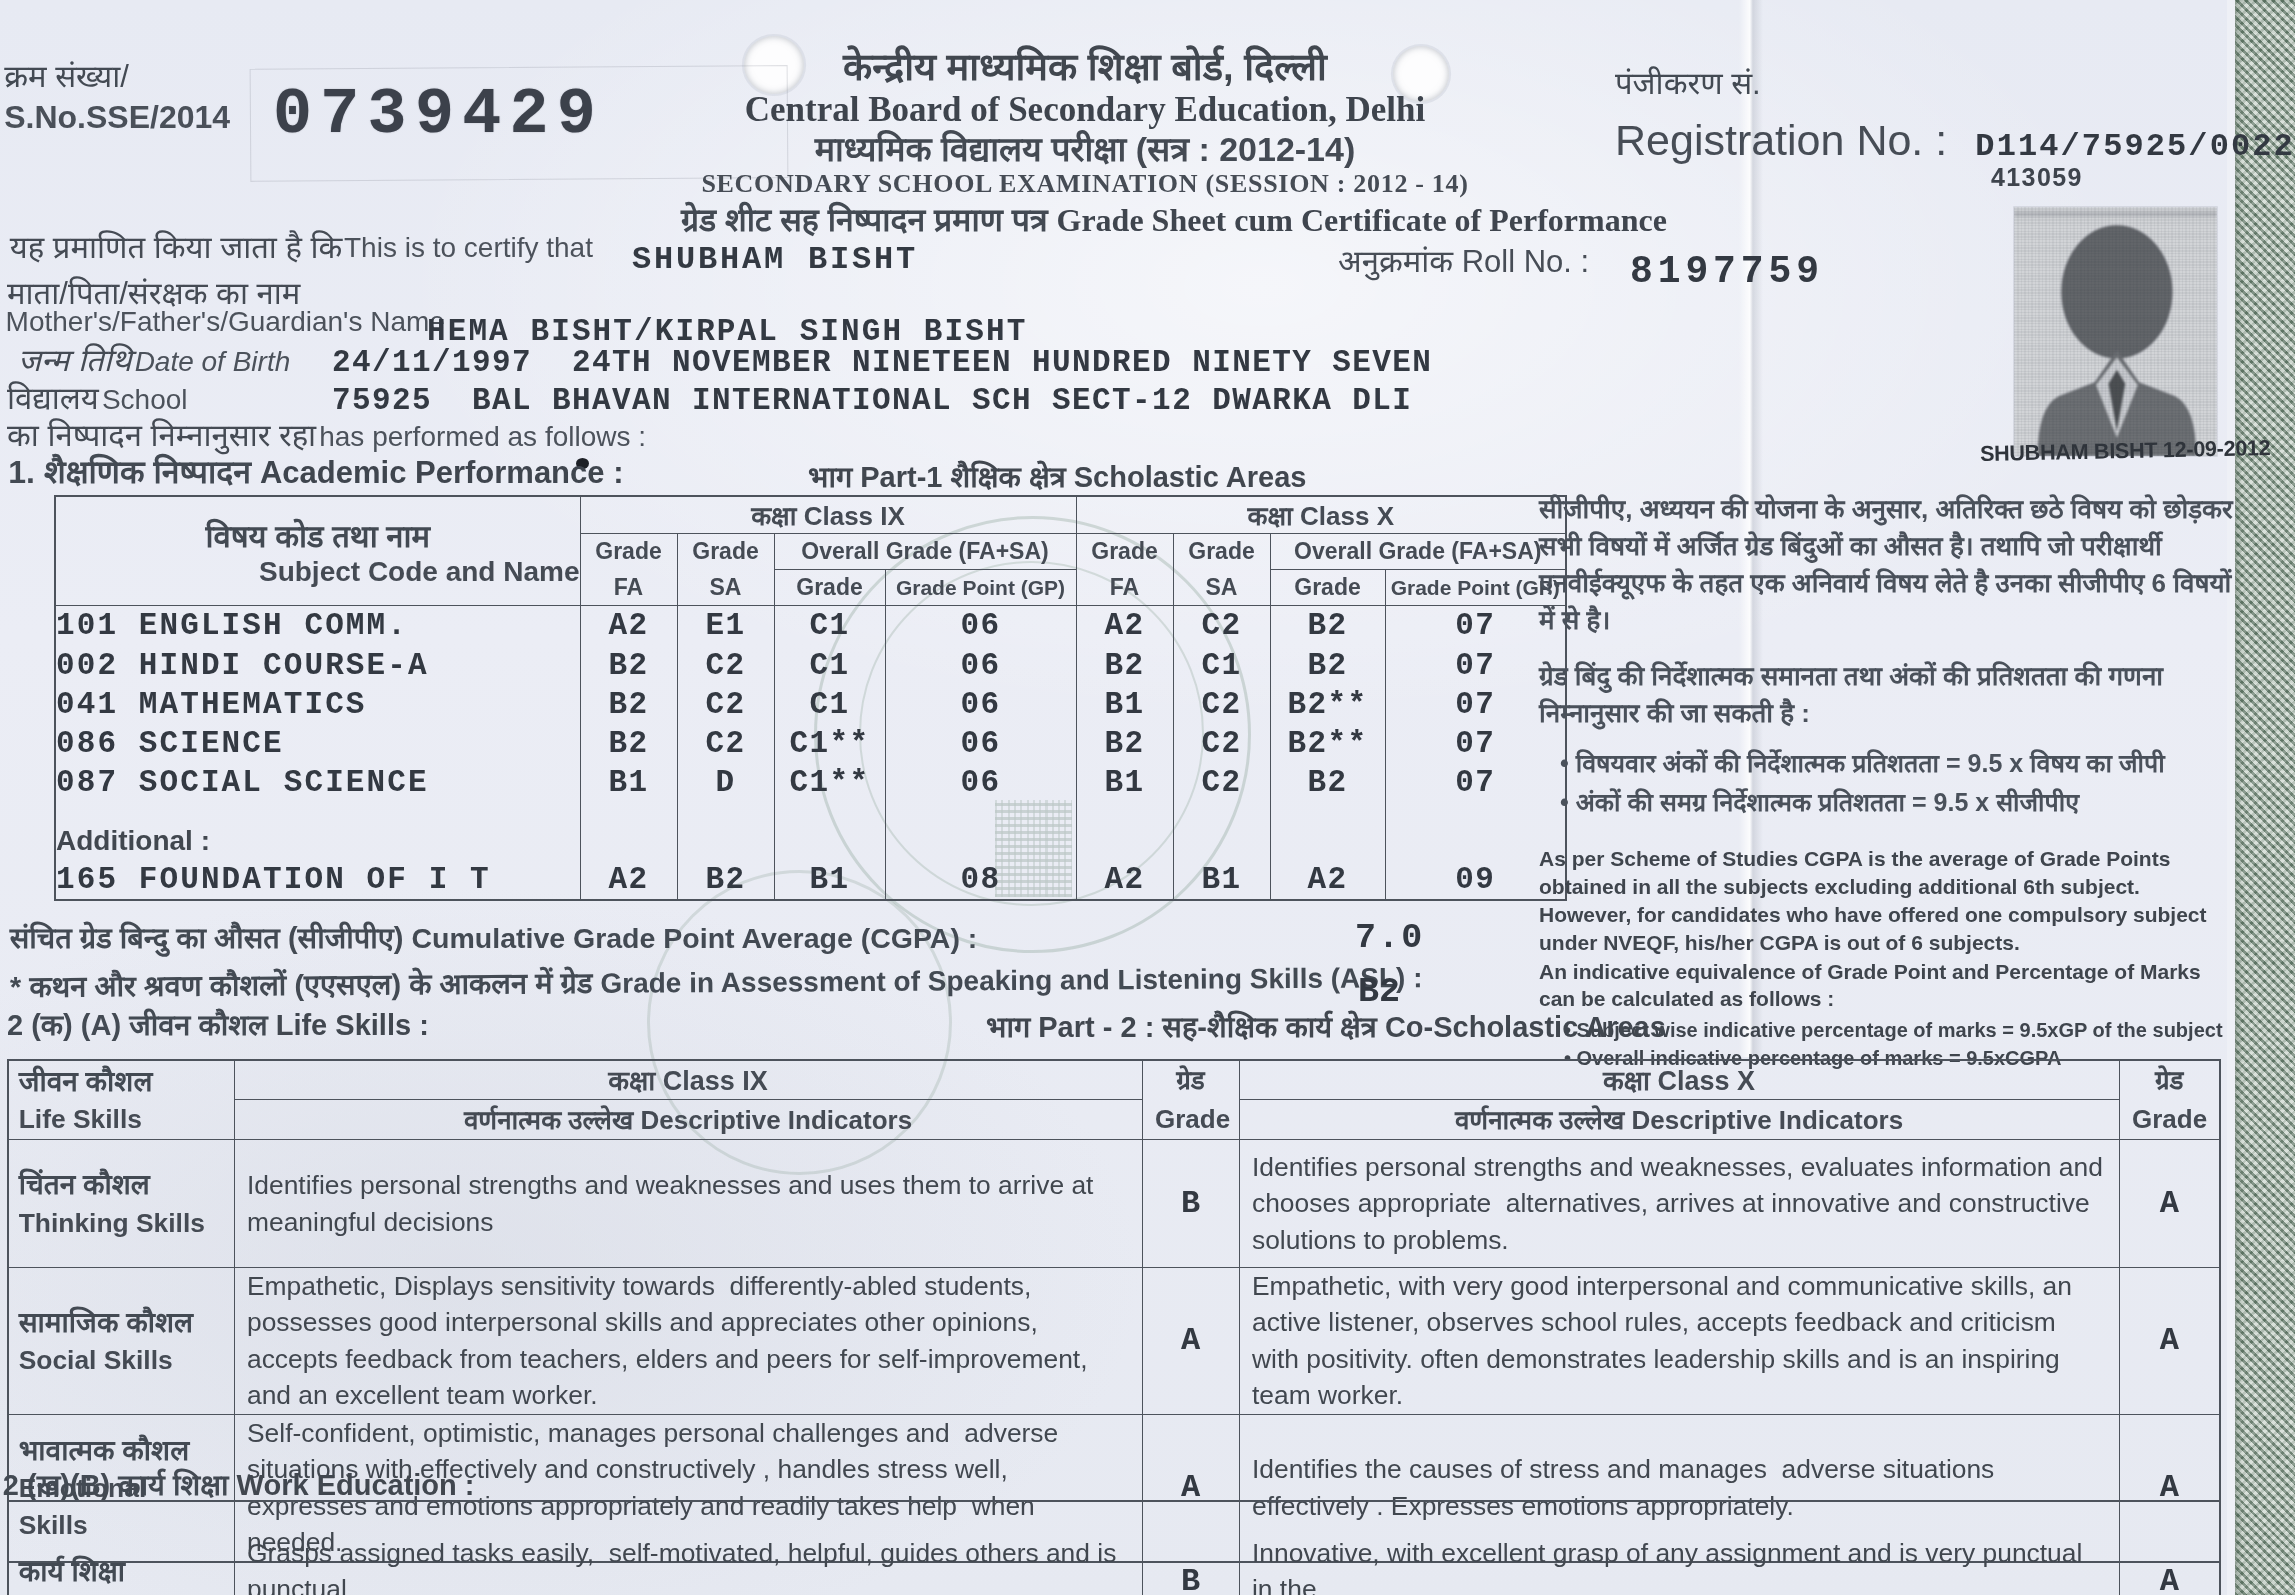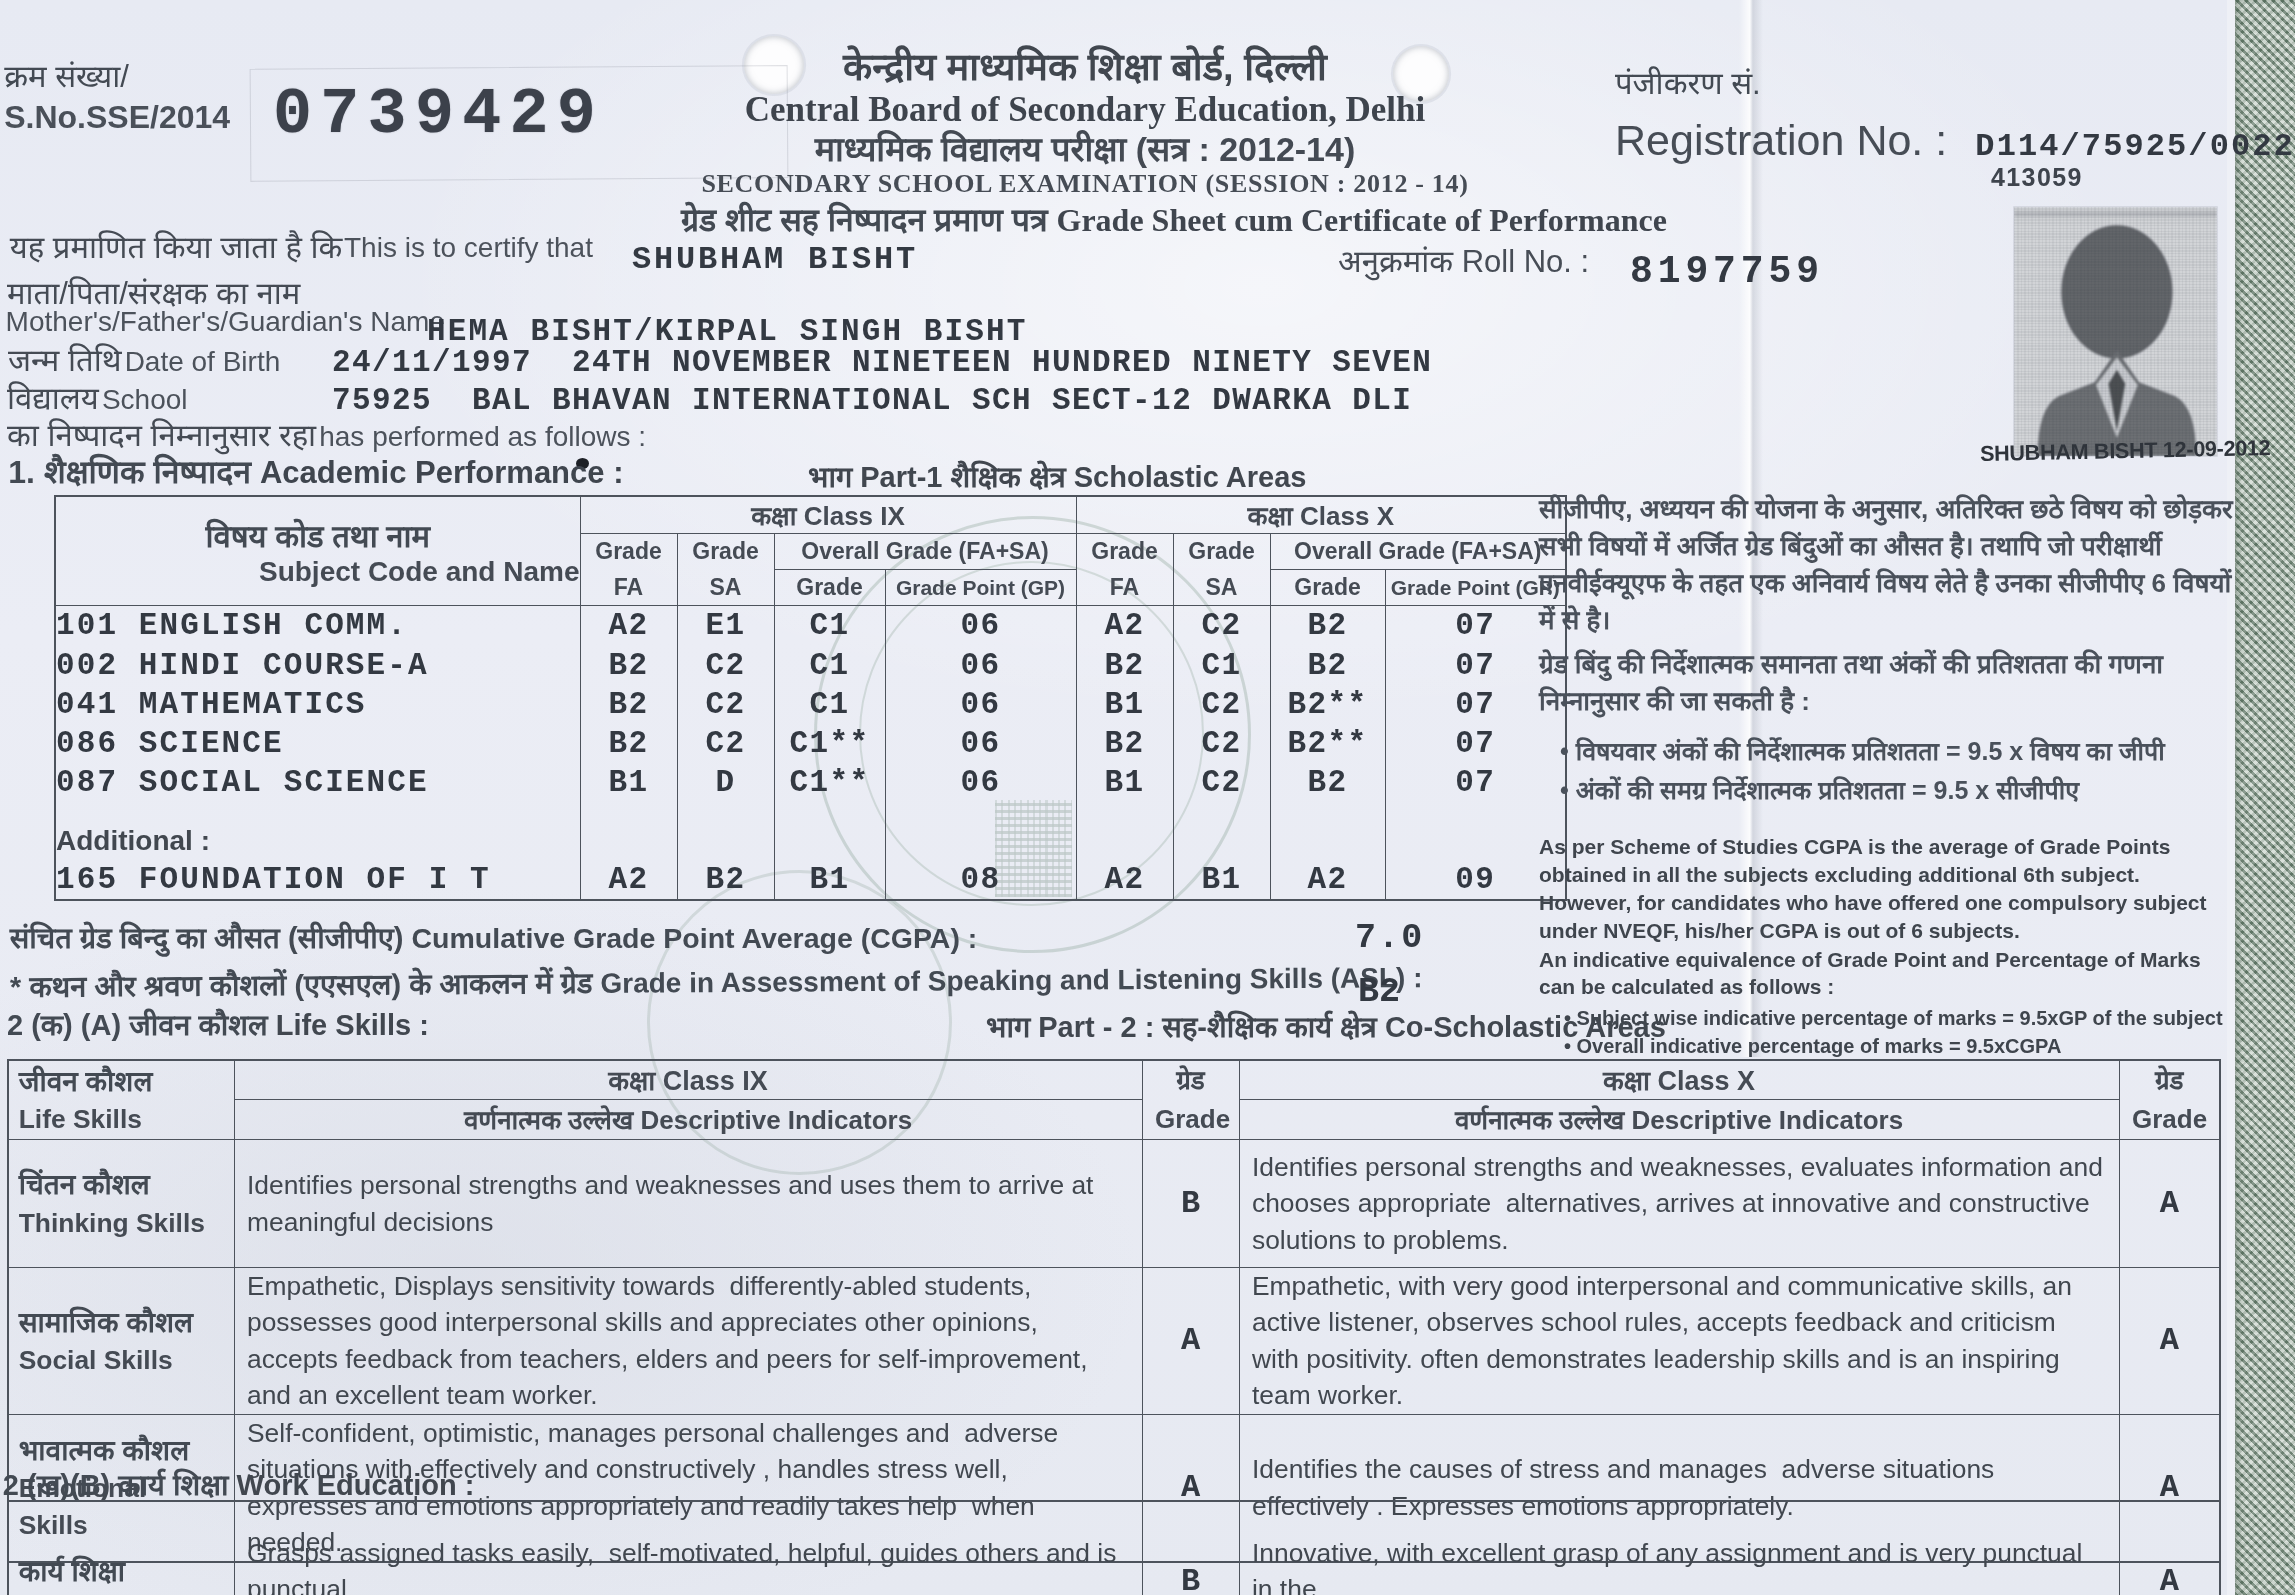--- a/index.html
+++ b/index.html
@@ -77,21 +77,21 @@
   .lab-hi{font-size:31px;color:#454b54;}
   .lab-en{font-size:28px;color:#4c525b;}
   .certify-hi{left:9.7px;top:225px;}
   .certify-en{left:344px;top:232px;}
   .student-name{left:632px;top:241px;font-size:32px;letter-spacing:2.8px;}
   .roll-label{left:1338px;top:239px;font-size:31px;color:#474d56;}
   .roll-value{left:1630px;top:250px;font-size:38px;letter-spacing:4.9px;}
   .parents-hi{left:7px;top:271px;}
   .parents-en{left:5.6px;top:306px;}
   .parents-value{left:427px;top:314px;font-size:31px;letter-spacing:2.1px;}
-  .dob-label{left:8px;top:338px;}
+  .dob-label{left:18px;top:338px;font-style:italic;}
   .dob-value{left:332px;top:345px;font-size:31px;letter-spacing:1.4px;}
   .school-label{left:7px;top:376px;}
   .school-value{left:332px;top:383px;font-size:31px;letter-spacing:1.4px;}
   .performed{left:7px;top:413px;}
 
   .acad-head{left:8.3px;top:449px;font-size:32px;font-weight:bold;color:#3f454e;}
   .acad-head .en{font-size:31px;}
   .part1{left:808px;top:456px;font-size:29px;font-weight:bold;color:#41474f;}
 
   
@@ -370,21 +370,21 @@
         <td class="bodyc gcell mono">B1</td>
         <td class="bodyc gcell mono">A2</td>
         <td class="bodyc gcell mono">09</td>
       </tr>
     </tbody>
       </table>
   </div>
 
   <div class="abs notes">
     <div class="hp hi">सीजीपीए, अध्ययन की योजना के अनुसार, अतिरिक्त छठे विषय को छोड़कर सभी विषयों में अर्जित ग्रेड बिंदुओं का औसत है। तथापि जो परीक्षार्थी एनवीईक्यूएफ के तहत एक अनिवार्य विषय लेते है उनका सीजीपीए 6 विषयों में से है।</div>
-    <div class="hp hi" style="margin-top:7px">ग्रेड बिंदु की निर्देशात्मक समानता तथा अंकों की प्रतिशतता की गणना निम्नानुसार की जा सकती है :</div>
+    <div class="hp hi" style="margin-top:19px">ग्रेड बिंदु की निर्देशात्मक समानता तथा अंकों की प्रतिशतता की गणना निम्नानुसार की जा सकती है :</div>
     <ul class="hb">
       <li>विषयवार अंकों की निर्देशात्मक प्रतिशतता = 9.5 x विषय का जीपी</li>
       <li>अंकों की समग्र निर्देशात्मक प्रतिशतता = 9.5 x सीजीपीए</li>
     </ul>
     <div class="ep">As per Scheme of Studies CGPA is the average of Grade Points obtained in all the subjects excluding additional 6th subject. However, for candidates who have offered one compulsory subject under NVEQF, his/her CGPA is out of 6 subjects.</div>
     <div class="ep2">An indicative equivalence of Grade Point and Percentage of Marks can be calculated as follows :</div>
     <ul class="eb">
       <li>Subject wise indicative percentage of marks = 9.5xGP of the subject</li>
       <li>Overall indicative percentage of marks = 9.5xCGPA</li>
     </ul>

